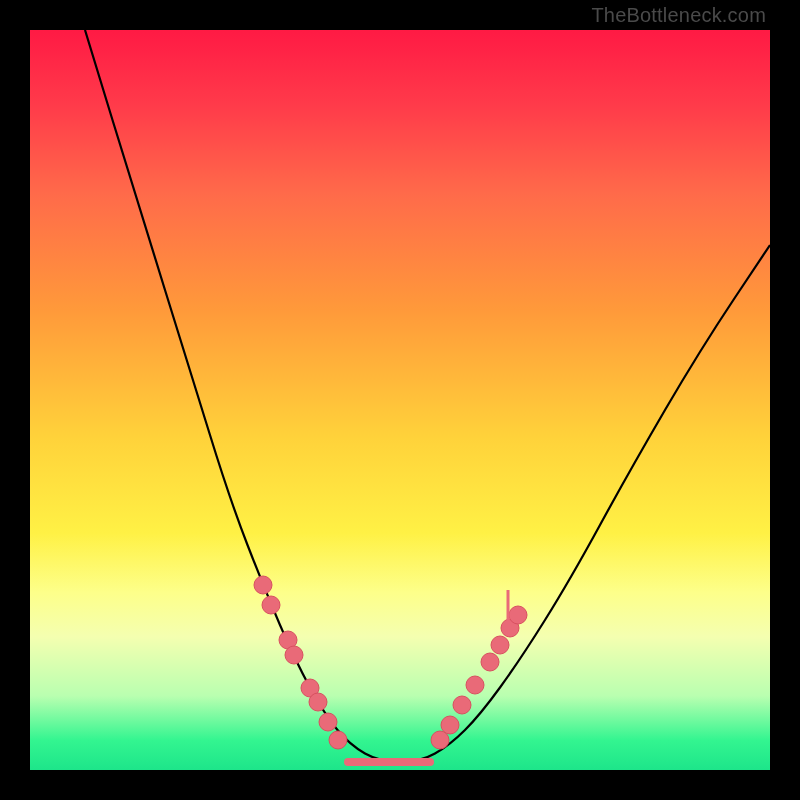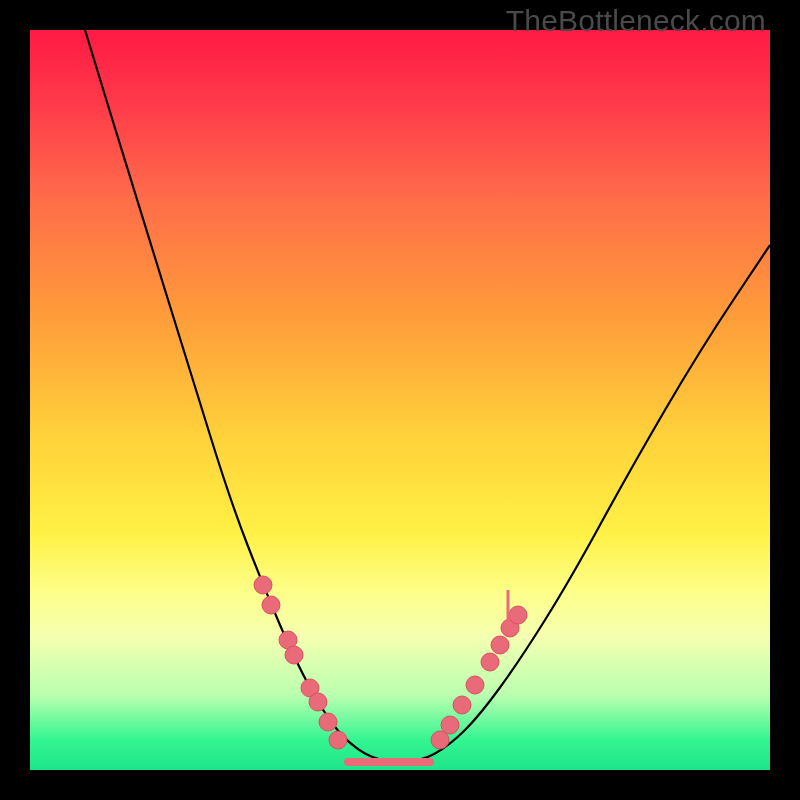--- a/index.html
+++ b/index.html
@@ -29,21 +29,21 @@
       #b9ffb0 90%,
       #33f590 96%,
       #1de58a 100%
     );
   }
   .watermark {
     position: absolute;
     top: 4px;
     right: 34px;
     color: #4a4a4a;
-    font-size: 30px;
+    font-size: 20px;
     font-weight: 500;
     letter-spacing: 0.2px;
   }
   svg.plot {
     position: absolute;
     left: 0;
     top: 0;
     width: 740px;
     height: 740px;
   }

